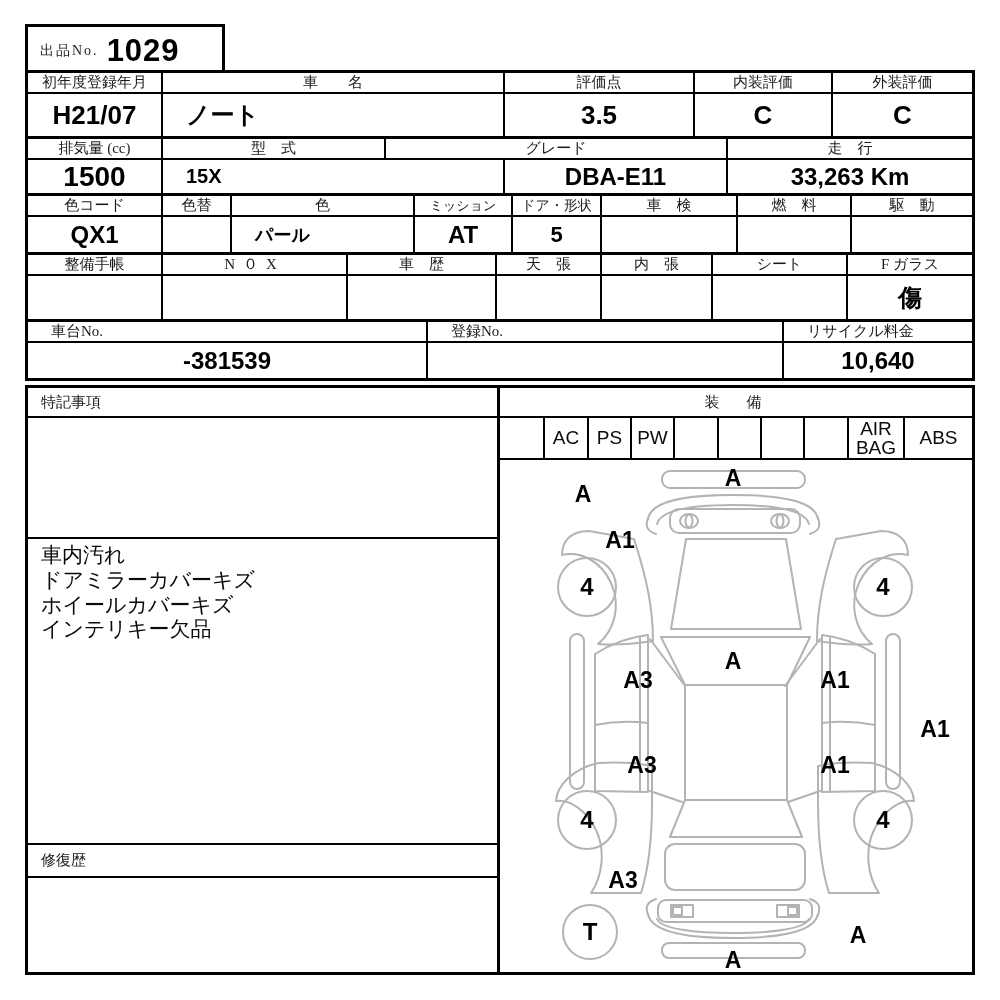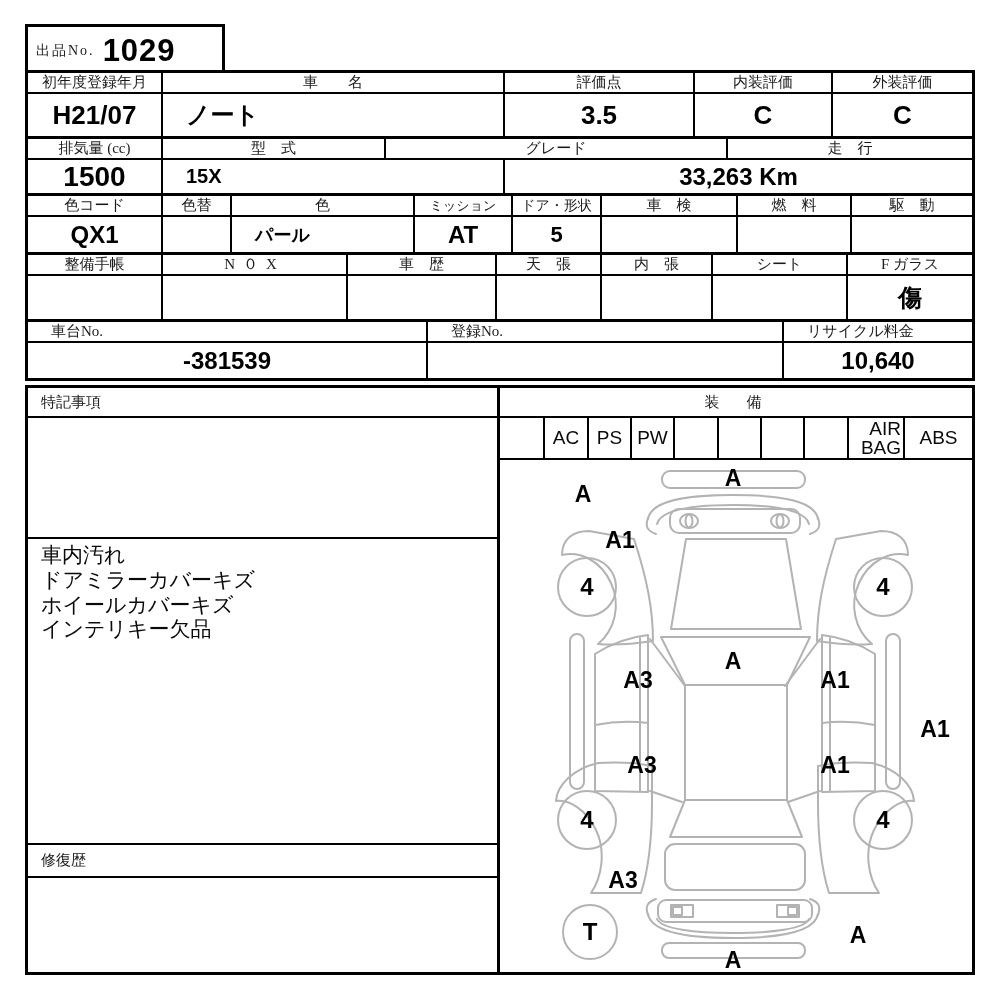--- a/index.html
+++ b/index.html
@@ -1,21 +1,21 @@
 <!DOCTYPE html>
 <html><head>
 <meta charset="utf-8">
 <style>
   html,body{margin:0;padding:0;background:#fff;}
   #page{position:relative;width:1000px;height:1000px;background:#fff;
         font-family:"Liberation Sans",sans-serif;color:#000;}
   
   #auction-box{position:absolute;left:25px;top:24px;width:200px;height:53px;
     border:3px solid #000;box-sizing:border-box;display:flex;align-items:center;background:#fff;}
-  #auction-box .lbl{font:14px "Liberation Serif",serif;color:#1a1a1a;letter-spacing:2px;margin-left:8px;}
+  #auction-box .lbl{font:14px "Liberation Serif",serif;color:#1a1a1a;padding-left:12px;letter-spacing:2px;}
   #auction-box .num{font-weight:700;font-size:31px;padding-left:8px;letter-spacing:1px;}
   
   #tbl{position:absolute;left:25px;top:70px;width:950px;border:3px solid #000;box-sizing:border-box;background:#fff;}
   .r{display:flex;border-top:2px solid #000;}
   .r:first-child{border-top:none;}
   .r.thick{border-top:3px solid #000;}
   .c{border-left:2px solid #000;box-sizing:border-box;display:flex;align-items:center;
      justify-content:center;overflow:hidden;white-space:nowrap;}
   .c:first-child{border-left:none;}
   .lab{font-family:"Liberation Serif",serif;font-size:15px;color:#1a1a1a;}
@@ -31,21 +31,21 @@
   .sec-head{height:30px;border-bottom:2px solid #000;display:flex;align-items:center;
             padding-left:13px;font:15px "Liberation Serif",serif;color:#1a1a1a;flex:none;box-sizing:border-box;}
   #notes-blank{height:119px;border-bottom:2px solid #000;flex:none;}
   #notes-area{height:306px;border-bottom:2px solid #000;flex:none;padding:4px 0 0 13px;
               font-size:21px;line-height:1.18;color:#0a0a0a;box-sizing:border-box;}
   #repair-head{height:33px;}
   #repair-area{flex:1 1 auto;}
   #equip-head{justify-content:center;padding-left:0;letter-spacing:6px;}
   #equip-row{height:40px;border-bottom:2px solid #000;display:flex;flex:none;}
   .ec{border-left:2px solid #000;box-sizing:border-box;display:flex;align-items:center;
-      justify-content:center;text-align:right;font-size:19px;line-height:1.02;color:#0a0a0a;}
+      justify-content:center;text-align:center;font-size:19px;line-height:1.02;color:#0a0a0a;}
   .ec:first-child{border-left:none;}
   #diagram{flex:1 1 auto;position:relative;}
   #diagram svg{display:block;width:100%;height:100%;}
   .car{fill:none;stroke:#b3b3b3;stroke-width:2;stroke-linejoin:round;stroke-linecap:round;}
   .mark{font:700 23px "Liberation Sans",sans-serif;fill:#000;text-anchor:middle;}
   .wmark{font:700 24px "Liberation Sans",sans-serif;fill:#000;text-anchor:middle;}
 </style>
 </head>
 <body>
 
@@ -77,20 +77,21 @@
     <div class="r thick">
       <div class="c lab" style="width:133px">排気量 (cc)</div>
       <div class="c lab" style="width:223px">型　式</div>
       <div class="c lab" style="width:342px">グレード</div>
       <div class="c lab fx">走　行</div>
     </div>
 
     <div class="r" style="height:33px">
       <div class="c val v28" style="width:133px">1500</div>
       <div class="c val v20 left" style="width:342px">15X</div>
+      <div class="c val v24" style="width:223px">DBA-E11</div>
       <div class="c val v24 fx">33,263 Km</div>
     </div>
 
     <div class="r thick">
       <div class="c lab" style="width:133px">色コード</div>
       <div class="c lab" style="width:69px">色替</div>
       <div class="c lab" style="width:183px">色</div>
       <div class="c lab" style="width:98px;font-size:13px">ミッション</div>
       <div class="c lab" style="width:89px;font-size:14px">ドア・形状</div>
       <div class="c lab" style="width:136px">車　検</div>

